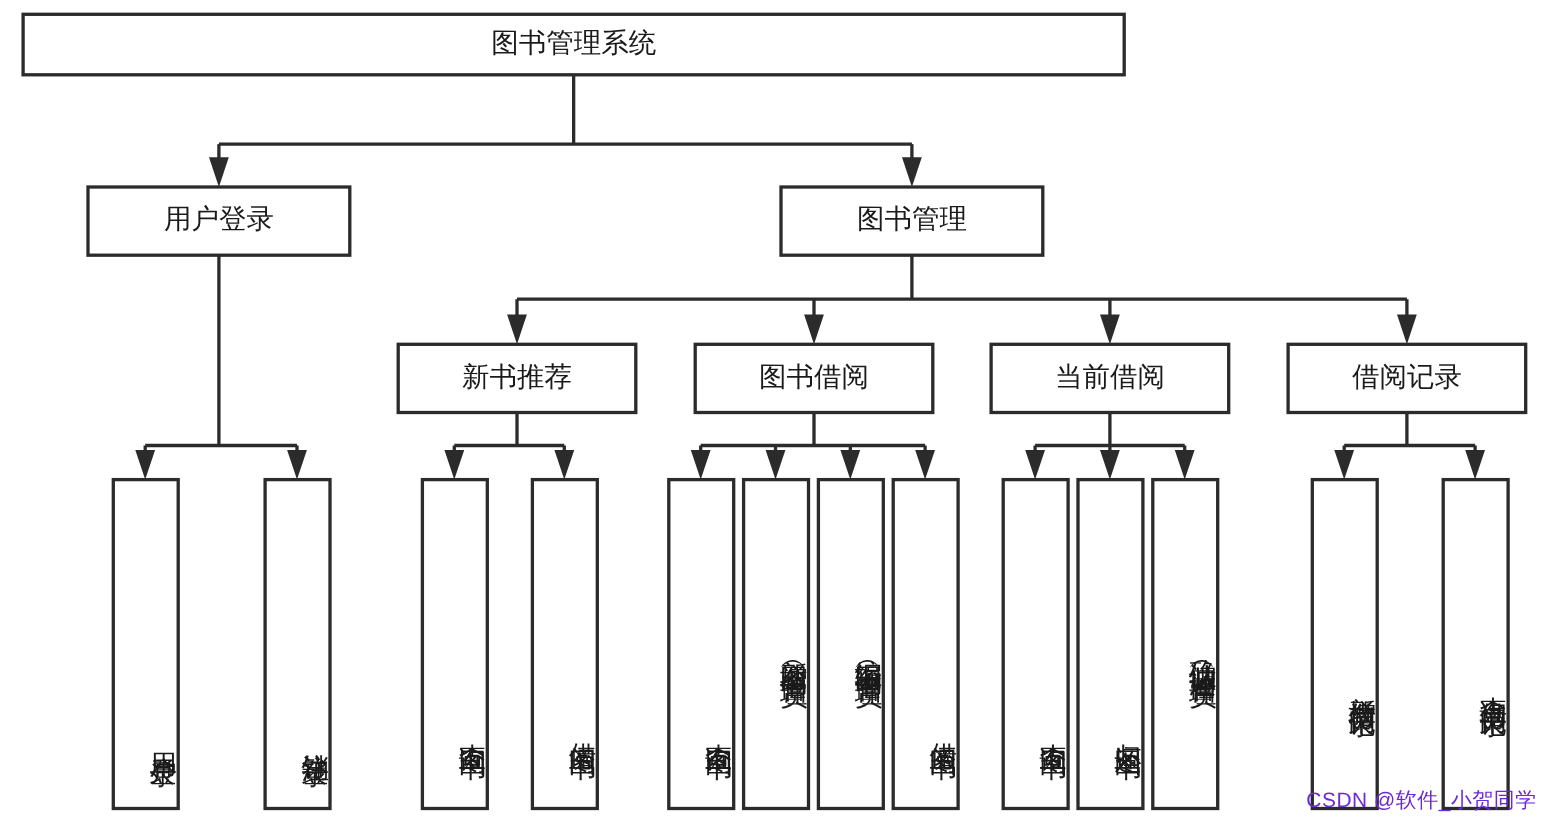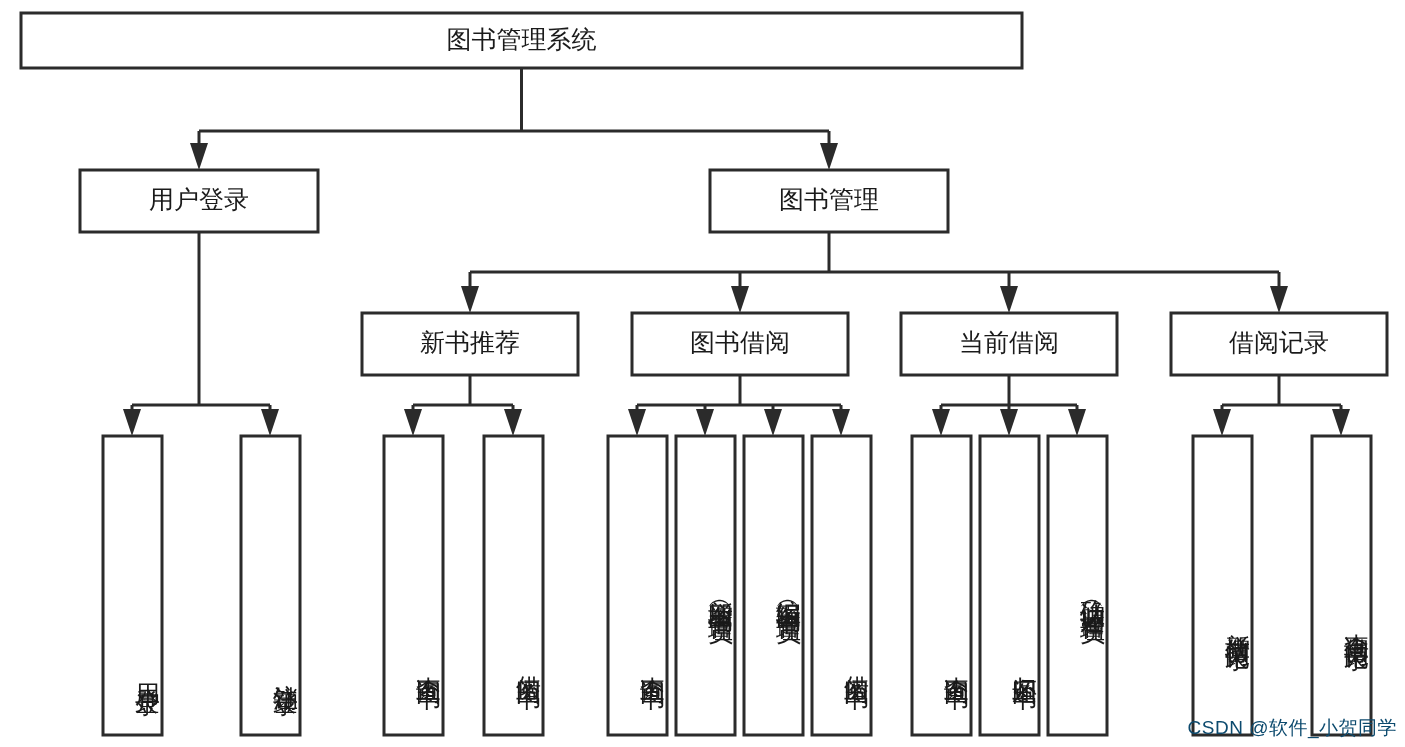--- a/index.html
+++ b/index.html
@@ -63,21 +63,21 @@
     justify-content: center;
     pointer-events: none;
     text-align: left;
   }
   .watermark {
     position: absolute;
     right: 8px;
     bottom: 6px;
     font-family: "Liberation Sans", "DejaVu Sans", sans-serif;
     font-size: 19px;
-    color: #0c4a6e;
+    color: #6d28d9;
     letter-spacing: 0.5px;
     white-space: nowrap;
     user-select: none;
   }
 </style>
 </head>
 <body>
 
 <div id="diagram-root">
 

